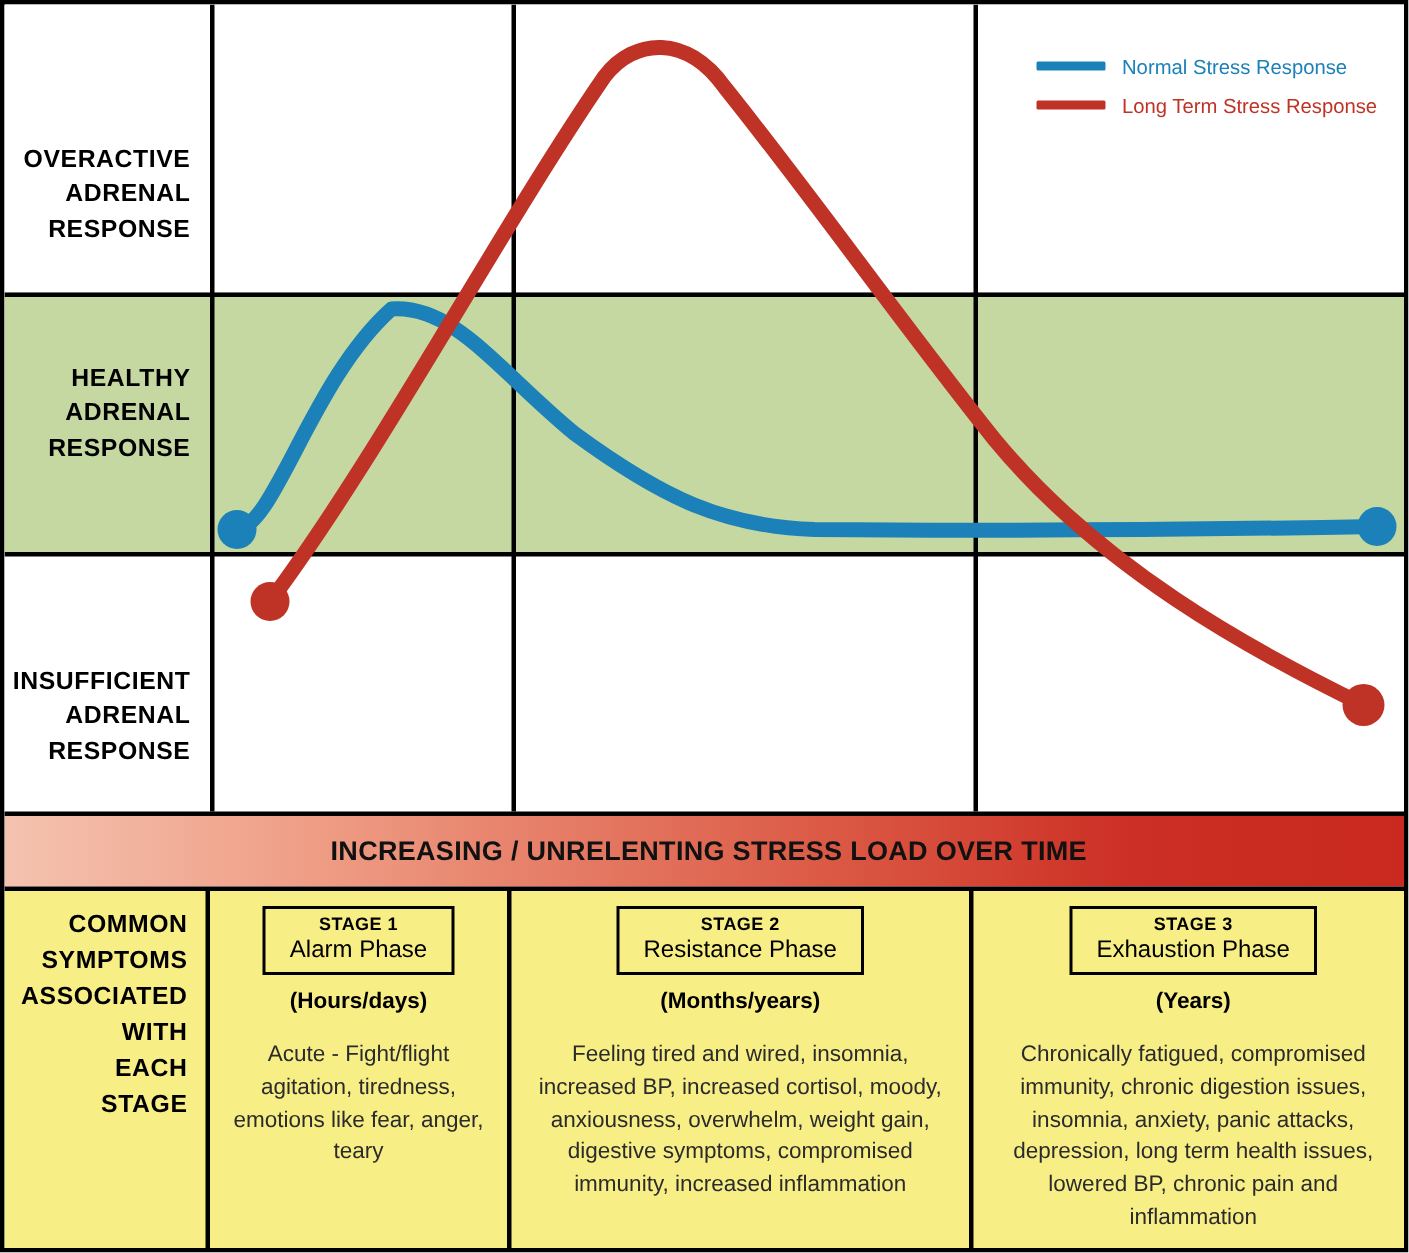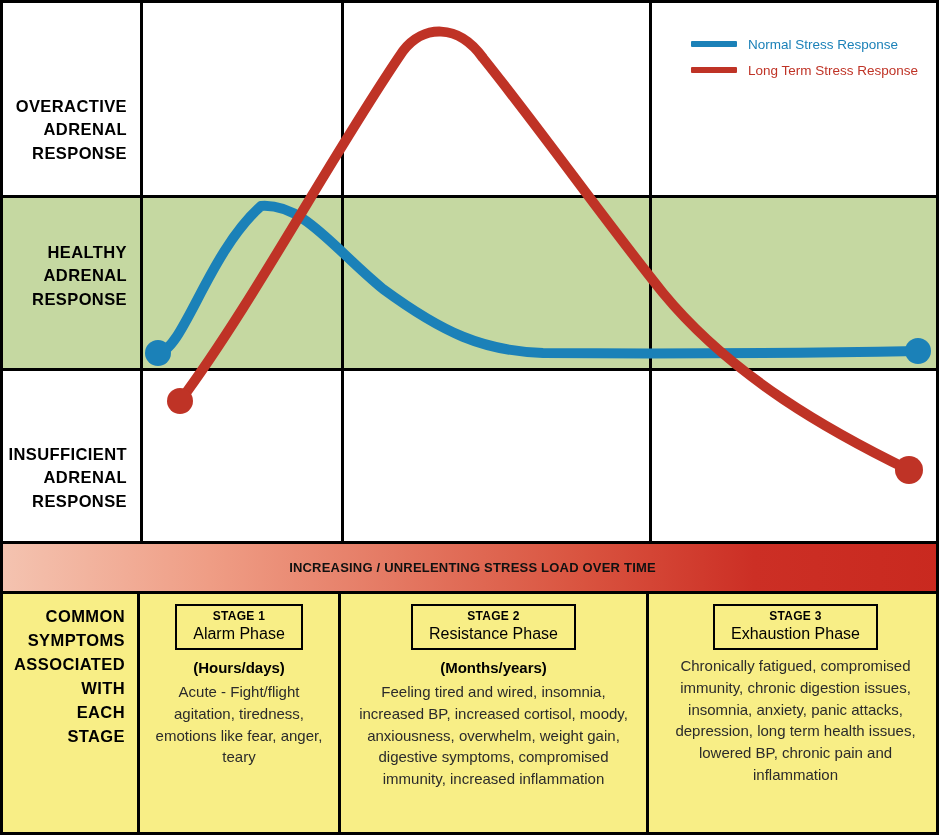--- a/index.html
+++ b/index.html
@@ -102,21 +102,21 @@
     height: 53px;
     display: flex;
     align-items: center;
     justify-content: center;
     border-top: 3px solid #000;
     border-bottom: 3px solid #000;
     box-sizing: border-box;
   }
   #stress-bar-text {
     font-weight: bold;
-    font-size: 13px;
+    font-size: 18px;
     letter-spacing: 0.2px;
     color: #111111;
   }
 
   
   #bottom-table {
     position: absolute;
     left: 0;
     top: 591px;
     width: 939px;
@@ -164,21 +164,21 @@
   .stage-phase {
     font-weight: normal;
     font-size: 16px;
   }
   .stage-dur {
     font-weight: bold;
     font-size: 15px;
     margin-top: 9px;
   }
   .stage-body {
-    margin-top: 5px;
+    margin-top: 16px;
     font-size: 15px;
     line-height: 1.45;
     color: #2b2b2b;
   }
 
   svg { display: block; }
 </style>
 </head>
 <body>
 
@@ -281,18 +281,19 @@
         <div class="stage-body">Feeling tired and wired, insomnia, increased BP, increased cortisol, moody, anxiousness, overwhelm, weight gain, digestive symptoms, compromised immunity, increased inflammation</div>
       </div>
     </div>
 
     <div class="bt-col" id="bt-col-3">
       <div class="stage-inner">
         <div class="stage-badge">
           <div class="stage-num">STAGE 3</div>
           <div class="stage-phase">Exhaustion Phase</div>
         </div>
+        <div class="stage-dur">(Years)</div>
         <div class="stage-body">Chronically fatigued, compromised immunity, chronic digestion issues, insomnia, anxiety, panic attacks, depression, long term health issues, lowered BP, chronic pain and inflammation</div>
       </div>
     </div>
 
   </div>
 </div>
 
 </body></html>

